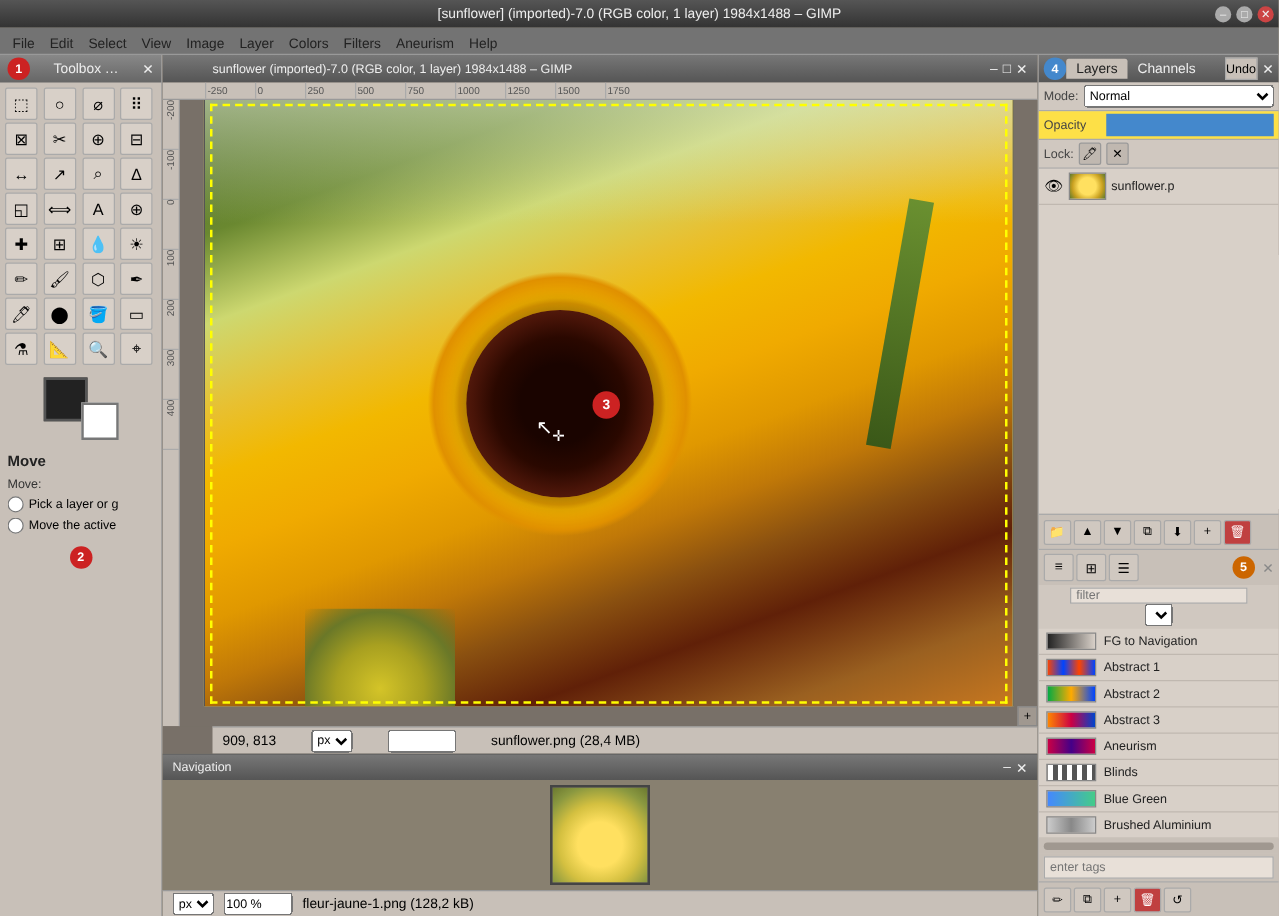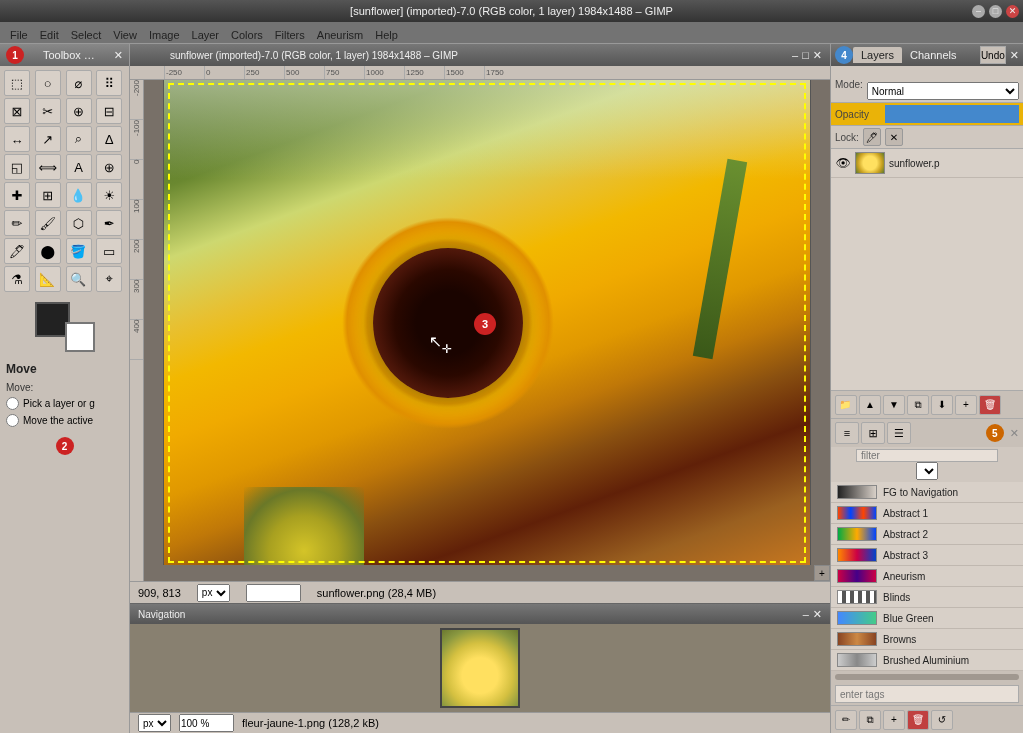--- a/index.html
+++ b/index.html
@@ -97,21 +97,21 @@
       position: absolute; top: 0; left: 0; right: 0; bottom: 16px;
       overflow: hidden; display: flex; align-items: center; justify-content: center;
     }
     #main-canvas {
       width: 648px; height: 490px; background: #e8d870; border: 1px solid #555; position: relative; overflow: hidden;
     }
     .cursor-arrow { position: absolute; top: 54%; left: 43%; color: #fff; font-size: 16px; }
 
     #statusbar {
       height: 22px; background: #c8c0b8; border-top: 1px solid #999;
-      display: flex; align-items: center; padding: 0 8px; gap: 16px; font-size: 11px;
+      display: flex; align-items: center; padding: 0 8px; gap: 28px; font-size: 11px; margin-left: 40px;
     }
     #statusbar select { font-size: 10px; height: 18px; }
     #statusbar input { width: 50px; font-size: 10px; height: 18px; }
 
     
     #thumb-panel {
       height: 130px; background: #888070; border-top: 1px solid #666; display: flex; flex-direction: column;
     }
     #thumb-title { height: 22px; background: linear-gradient(to bottom, #777, #555); color: #eee; display: flex; align-items: center; padding: 0 8px; font-size: 11px; justify-content: space-between; }
     #thumb-content { flex: 1; display: flex; align-items: center; justify-content: center; padding: 4px; }
@@ -132,24 +132,24 @@
     .panel-tab {
       padding: 2px 8px; color: #eee; font-size: 11px; cursor: pointer; border-radius: 2px 2px 0 0;
     }
     .panel-tab.active { background: #c8c0b8; color: #222; }
     .badge-blue { width: 18px; height: 18px; background: #4488cc; border-radius: 50%; display: flex; align-items: center; justify-content: center; color: #fff; font-weight: bold; font-size: 10px; }
 
     #mode-row {
       display: flex; align-items: center; padding: 2px 4px; background: #d0c8c0; border-bottom: 1px solid #aaa;
     }
     #mode-row label { font-size: 10px; color: #444; margin-right: 4px; }
-    #mode-row select { flex: 1; font-size: 10px; height: 18px; margin-top: 14px; }
+    #mode-row select { flex: 1; font-size: 10px; height: 18px; }
 
     #opacity-row {
-      display: flex; align-items: center; padding: 2px 4px; background: #eab308; border-bottom: 1px solid #aaa;
+      display: flex; align-items: center; padding: 2px 4px; background: #fde047; border-bottom: 1px solid #aaa;
     }
     #opacity-row label { font-size: 10px; color: #444; width: 50px; }
     #opacity-row input[type=text] { flex: 1; font-size: 10px; height: 18px; background: #4488cc; color: #fff; border: none; text-align: right; padding-right: 2px; }
 
     #lock-row {
       display: flex; align-items: center; padding: 2px 4px; background: #d0c8c0; border-bottom: 1px solid #aaa; gap: 4px;
     }
     #lock-row label { font-size: 10px; color: #444; }
     .lock-btn { width: 18px; height: 18px; background: #c0b8b0; border: 1px solid #999; border-radius: 2px; display: flex; align-items: center; justify-content: center; font-size: 10px; cursor: pointer; }
 
@@ -467,24 +467,20 @@
         </div>
         <div class="grad-item">
           <div class="grad-preview" style="background:repeating-linear-gradient(to right,#fff 0,#fff 4px,#555 4px,#555 8px);"></div>
           <span class="grad-name">Blinds</span>
         </div>
         <div class="grad-item">
           <div class="grad-preview" style="background:linear-gradient(to right,#4488ff,#44cc88);"></div>
           <span class="grad-name">Blue Green</span>
         </div>
         <div class="grad-item">
-          <div class="grad-preview" style="background:linear-gradient(to right,#884422,#cc8844,#884422);"></div>
-          <span class="grad-name">Browns</span>
-        </div>
-        <div class="grad-item">
           <div class="grad-preview" style="background:linear-gradient(to right,#cccccc,#888,#ccc);"></div>
           <span class="grad-name">Brushed Aluminium</span>
         </div>
       </div>
 
       <div style="height:12px;background:#c8c0b8;display:flex;align-items:center;padding:0 4px;">
         <div style="flex:1;height:6px;background:#a09890;border-radius:3px;"></div>
       </div>
 
       <div id="tags-row">

